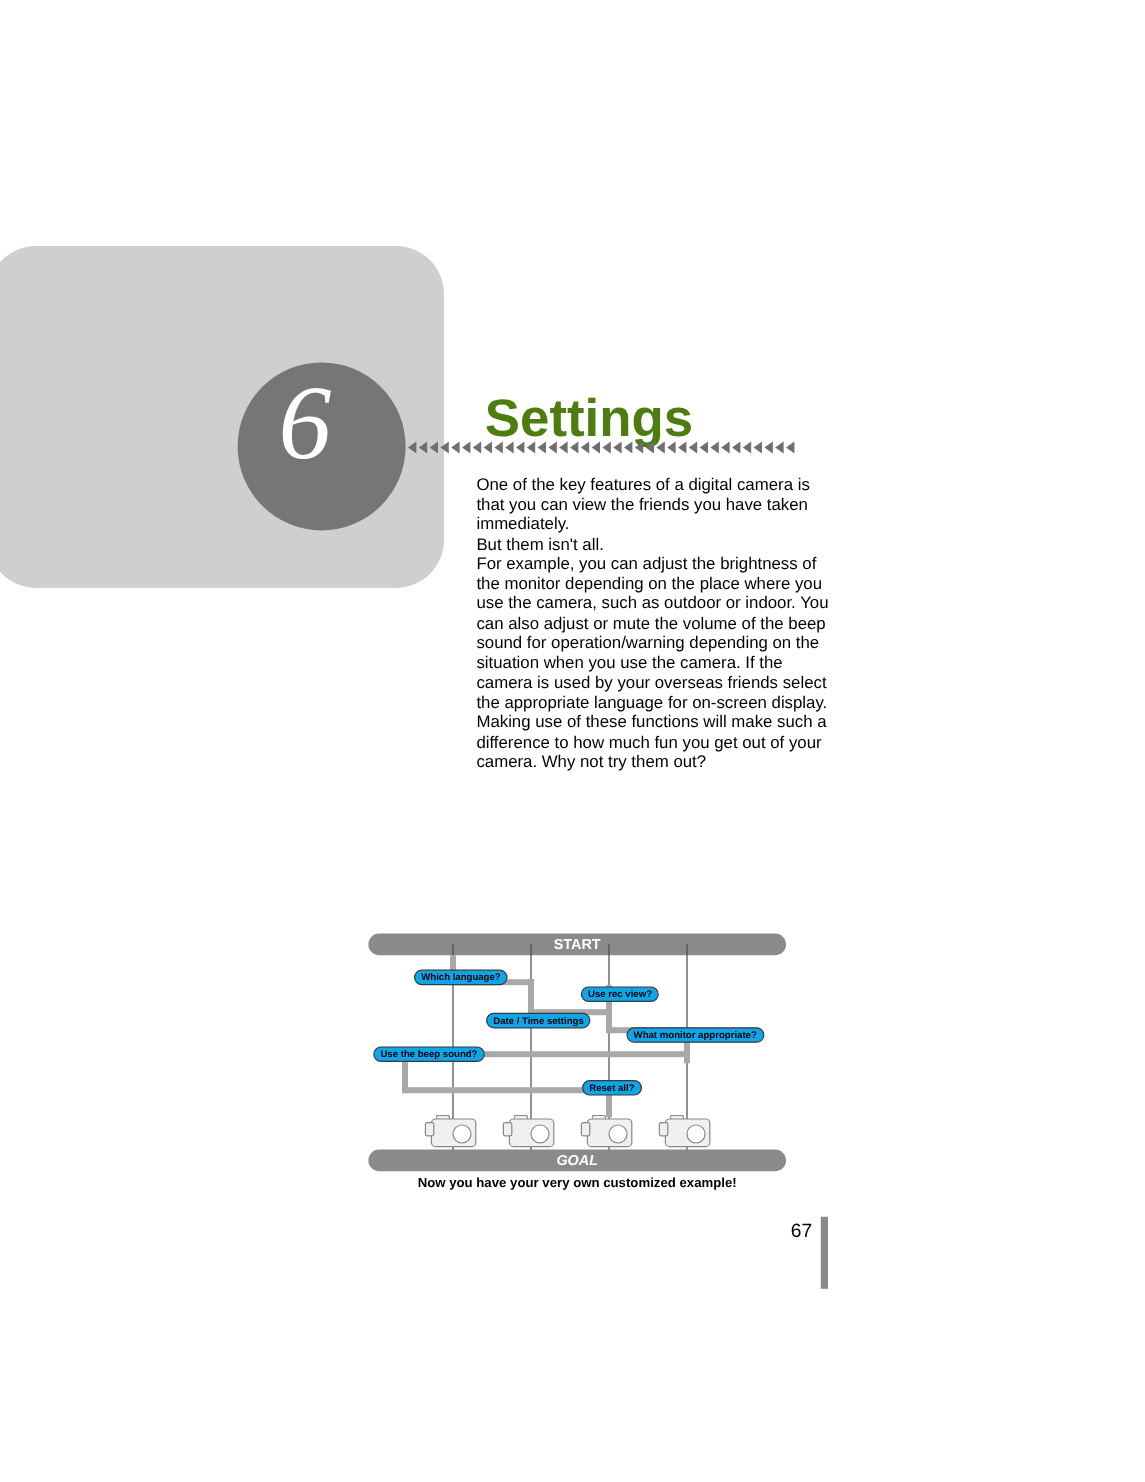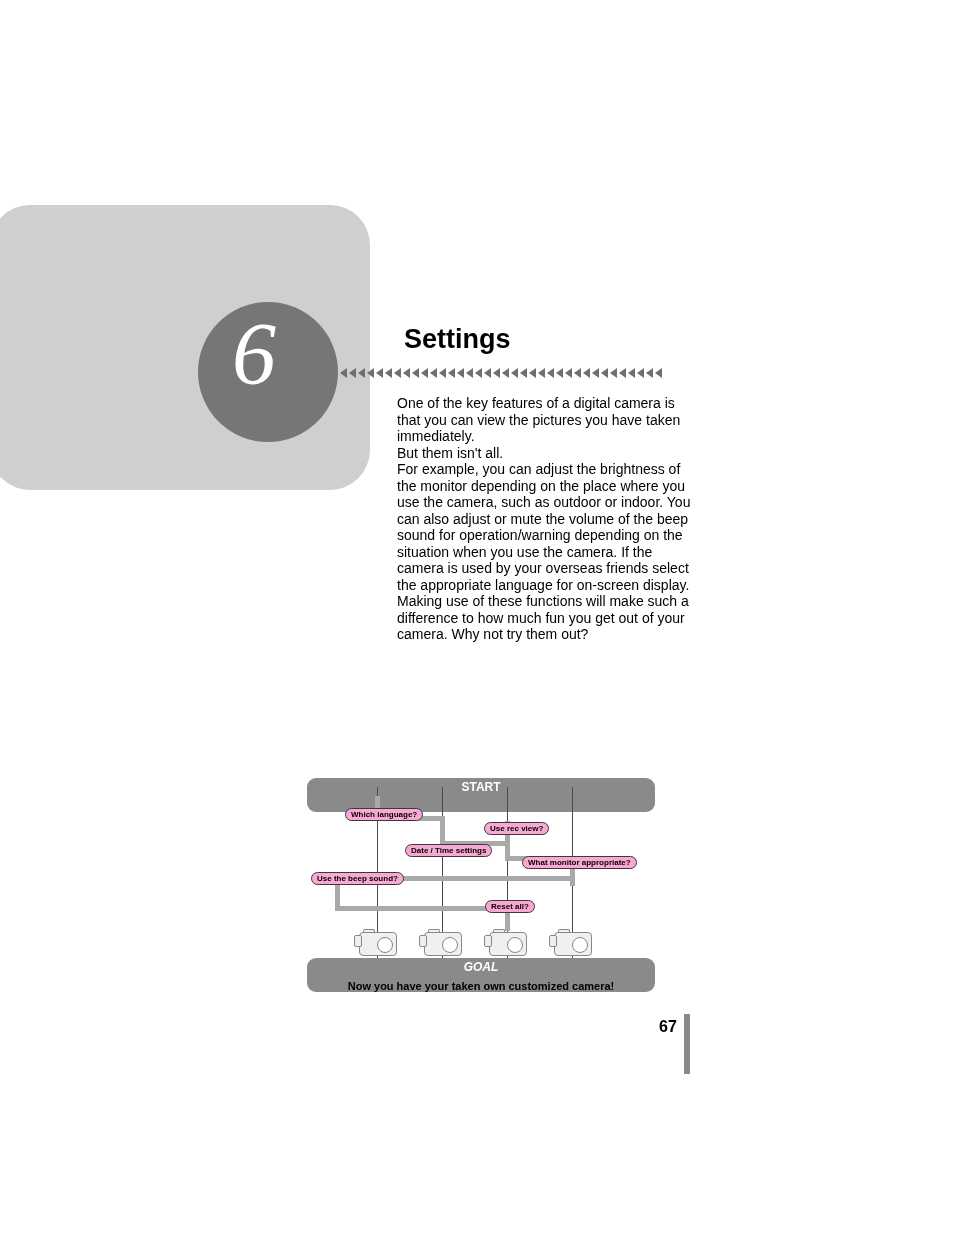--- a/index.html
+++ b/index.html
@@ -42,23 +42,23 @@
     font-size: 88px;
     font-family: Georgia, 'Times New Roman', serif;
     font-style: italic;
     color: #ffffff;
     line-height: 1;
   }
   .title {
     position: absolute;
     left: 404px;
     top: 324px;
-    font-size: 27px;
+    font-size: 44px;
     font-weight: bold;
-    color: #000000;
+    color: #4d7c0f;
   }
   
   .triline {
     position: absolute;
     left: 340px;
     top: 368px;
     height: 12px;
     width: 360px;
     display: flex;
     gap: 2px;
@@ -83,21 +83,21 @@
     position: absolute;
     left: 307px;
     top: 778px;
     width: 348px;
     height: 200px;
   }
   .bar {
     position: absolute;
     left: 0;
     width: 348px;
-    height: 34px;
+    height: 18px;
     background: #8a8a8a;
     border-radius: 9px;
     color: #fff;
     font-weight: bold;
     font-size: 12px;
     text-align: center;
     line-height: 18px;
   }
   .bar-top { top: 0; }
   .bar-bot { top: 180px; font-style: italic; }
@@ -116,21 +116,21 @@
     height: 180px;
     width: 1px;
     background: #4a4a4a;
   }
   .path {
     position: absolute;
     background: #a9a9a9;
   }
   .pill {
     position: absolute;
-    background: #f9a8d4;
+    background: #0ea5e9;
     border: 1.2px solid #3a3a3a;
     border-radius: 8px;
     font-size: 8px;
     font-weight: bold;
     padding: 1px 5px;
     white-space: nowrap;
   }
   .cam {
     position: absolute;
     top: 150px;
@@ -169,21 +169,21 @@
     border: 1px solid #888;
     background: #f0f0f0;
     border-radius: 2px;
   }
   
   .pagenum {
     position: absolute;
     left: 659px;
     top: 1018px;
     font-size: 16px;
-    font-weight: bold;
+    font-weight: normal;
   }
   .tab {
     position: absolute;
     left: 684px;
     top: 1014px;
     width: 6px;
     height: 60px;
     background: #8a8a8a;
   }
 </style>
@@ -231,21 +231,21 @@
       <span></span>
     <span></span>
       <span></span>
       <span></span>
       <span></span>
       <span></span>
       <span></span>
   </div>
 
   <div class="body-text">
-    <span>One of the key features of a digital camera is that you can view the pictures you have taken immediately.</span><br>
+    <span>One of the key features of a digital camera is that you can view the friends you have taken immediately.</span><br>
     <span>But them isn't all.</span><br>
     <span>For example, you can adjust the brightness of the monitor depending on the place where you use the camera, such as outdoor or indoor. You can also adjust or mute the volume of the beep sound for operation/warning depending on the situation when you use the camera. If the camera is used by your overseas friends select the appropriate language for on-screen display. Making use of these functions will make such a difference to how much fun you get out of your camera. Why not try them out?</span>
   </div>
 
   <div class="flow">
     <div class="bar bar-top">START</div>
 
     <div class="vline" style="left:70px"></div>
     <div class="vline" style="left:135px"></div>
     <div class="vline" style="left:200px"></div>
@@ -289,19 +289,19 @@
         <div class="vf"></div>
       </div>
     <div class="cam" style="left:245px;">
         <div class="bump"></div>
         <div class="body"></div>
         <div class="lens"></div>
         <div class="vf"></div>
       </div>
 
     <div class="bar bar-bot">GOAL</div>
-    <div class="caption">Now you have your taken own customized camera!</div>
+    <div class="caption">Now you have your very own customized example!</div>
   </div>
 
   <div class="pagenum">67</div>
   <div class="tab"></div>
 
 </div>
 
 </body></html>

